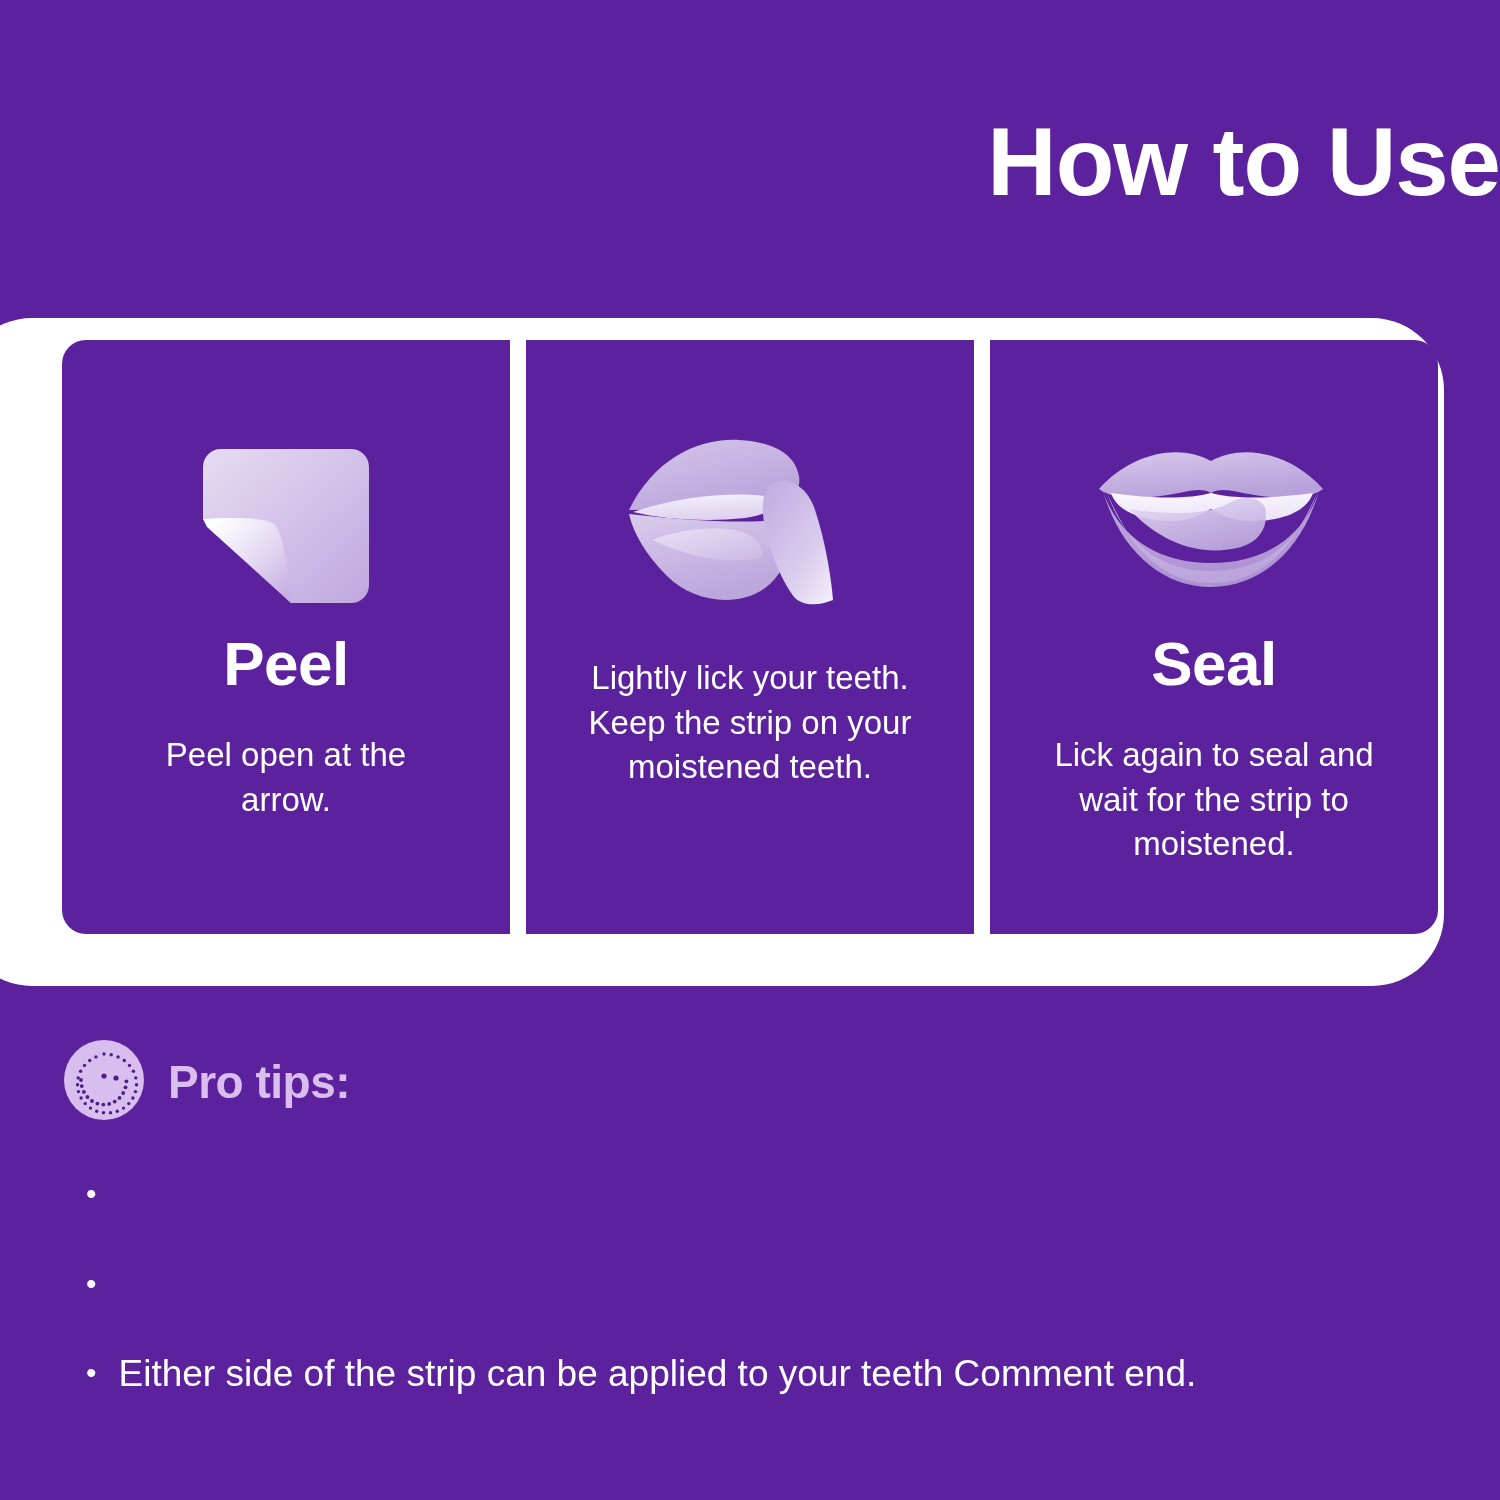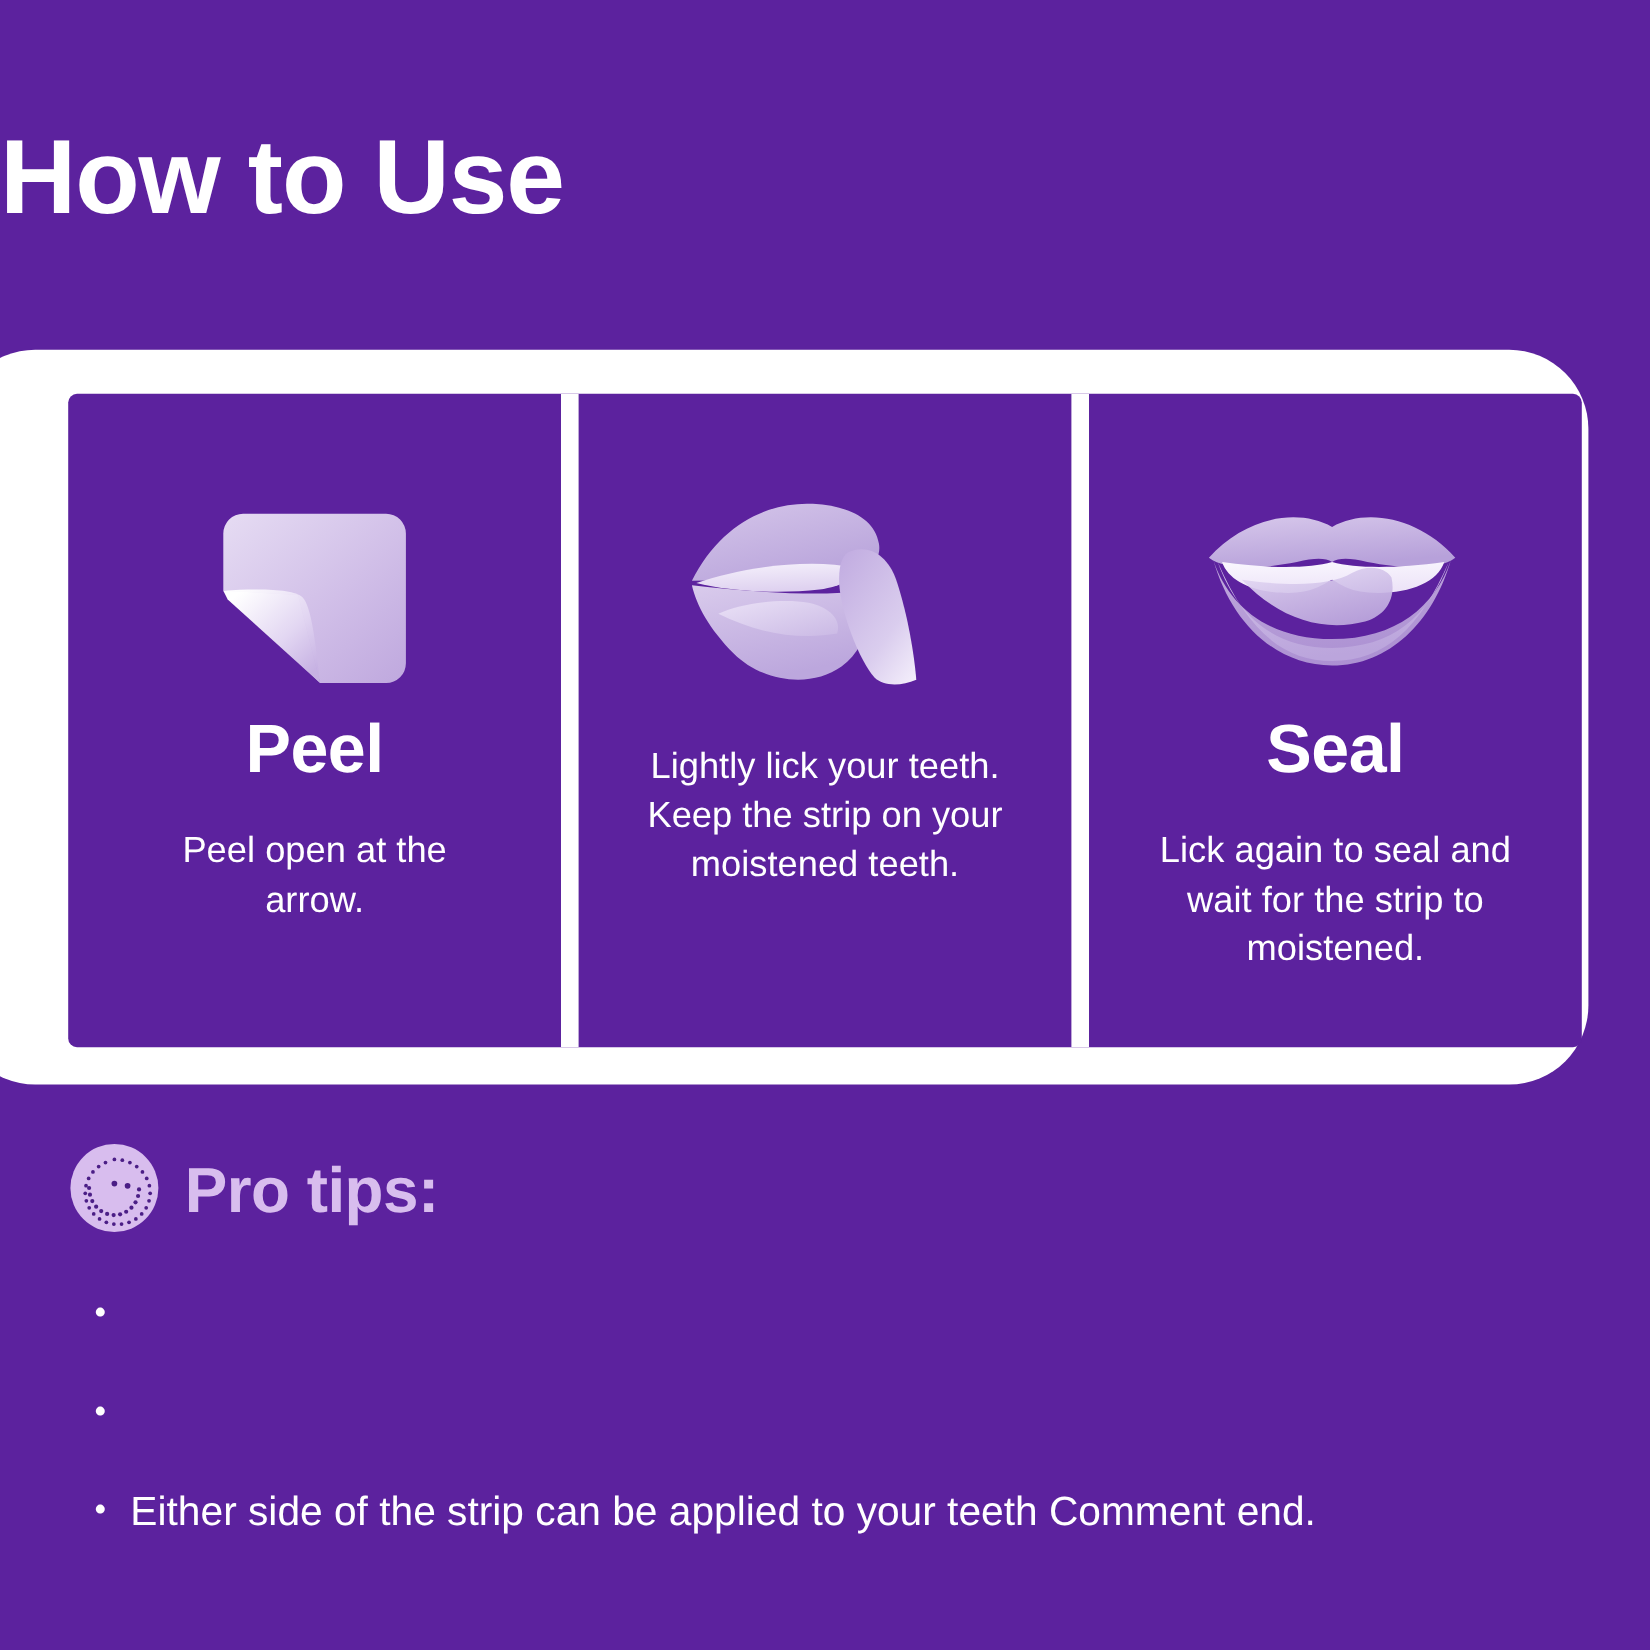--- a/index.html
+++ b/index.html
@@ -15,21 +15,21 @@
     font-family: "Liberation Sans", sans-serif;
     position: relative;
   }
 
   
   .title {
     position: absolute;
     top: 108px;
     left: 0;
     width: 1500px;
-    text-align: left;
+    text-align: right;
     color: #FFFFFF;
     font-size: 96px;
     font-weight: 700;
     letter-spacing: -1px;
     line-height: 1.12;
   }
 
   
   .steps-frame {
     position: absolute;
@@ -37,25 +37,25 @@
     top: 318px;
     width: 1484px;
     height: 668px;
     background: #FFFFFF;
     border-radius: 72px;
   }
 
   .steps-inner {
     position: absolute;
     left: 102px;   
-    top: 40px;     
+    top: 22px;     
     width: 1376px; 
     height: 594px; 
     background: #5C229E;
-    border-radius: 8px;
+    border-radius: 24px;
     display: flex;
     overflow: hidden;
   }
 
   .step {
     flex: 1 1 0;
     position: relative;
     display: flex;
     flex-direction: column;
     align-items: center;
@@ -101,21 +101,21 @@
     position: absolute;
     left: 62px;
     top: 1038px;
     display: flex;
     align-items: center;
     gap: 22px;
   }
 
   .protips-title {
     color: #D8BDEE;
-    font-size: 58px;
+    font-size: 46px;
     font-weight: 700;
     letter-spacing: -0.5px;
     text-align: right;
   }
 
   .tips-list {
     position: absolute;
     left: 86px;
     top: 1172px;
     width: 1360px;

